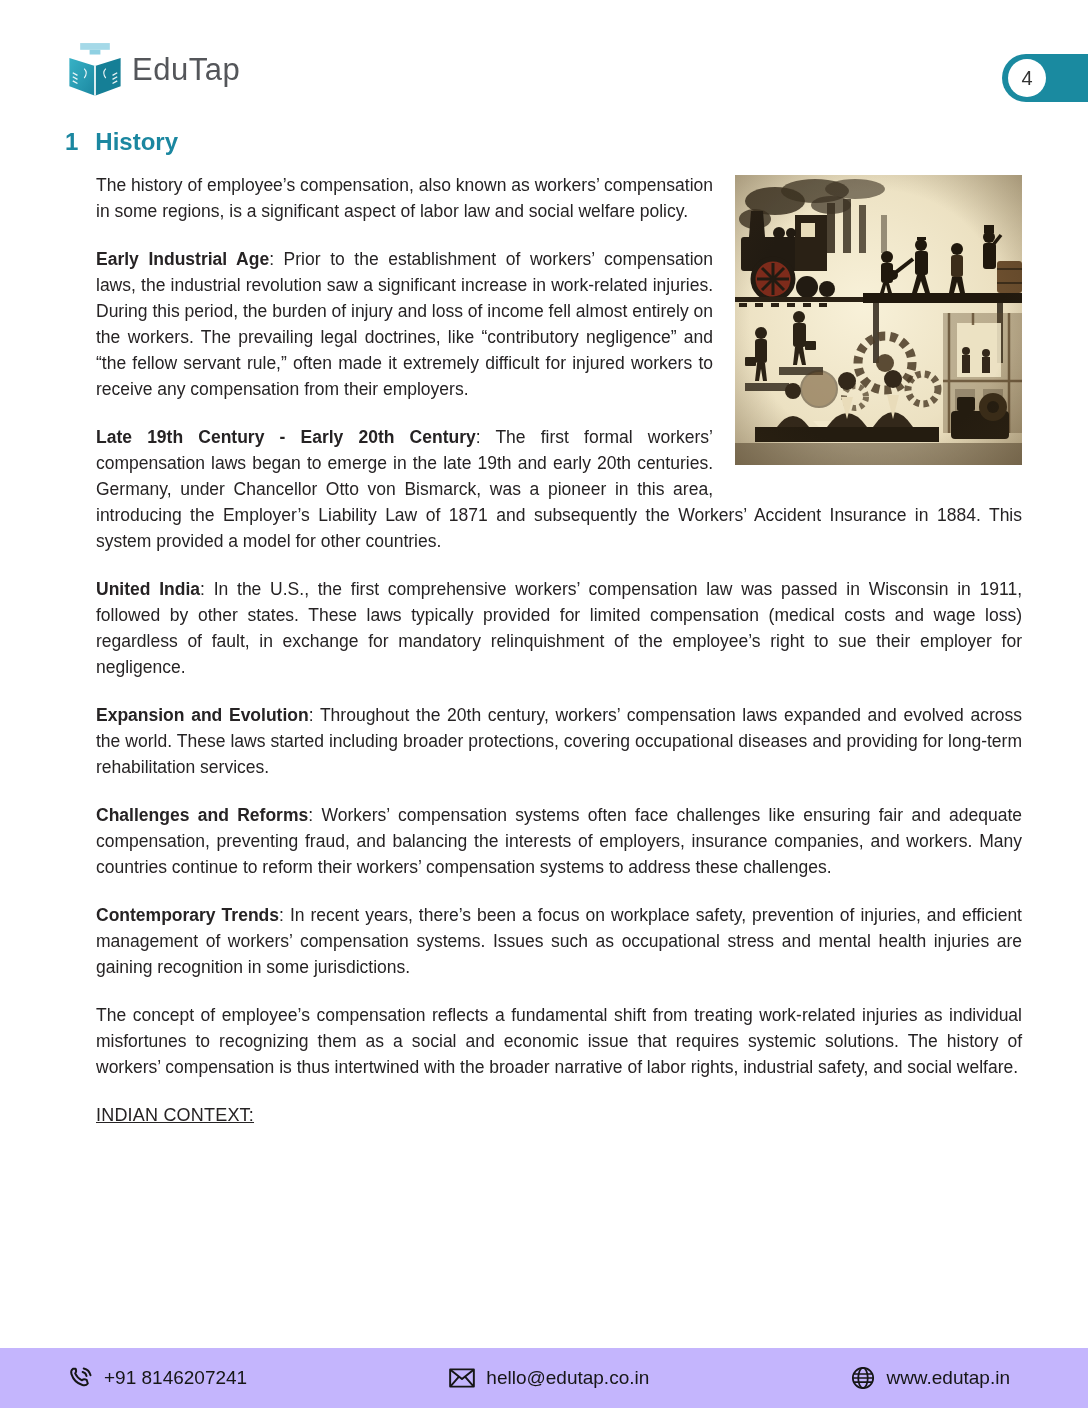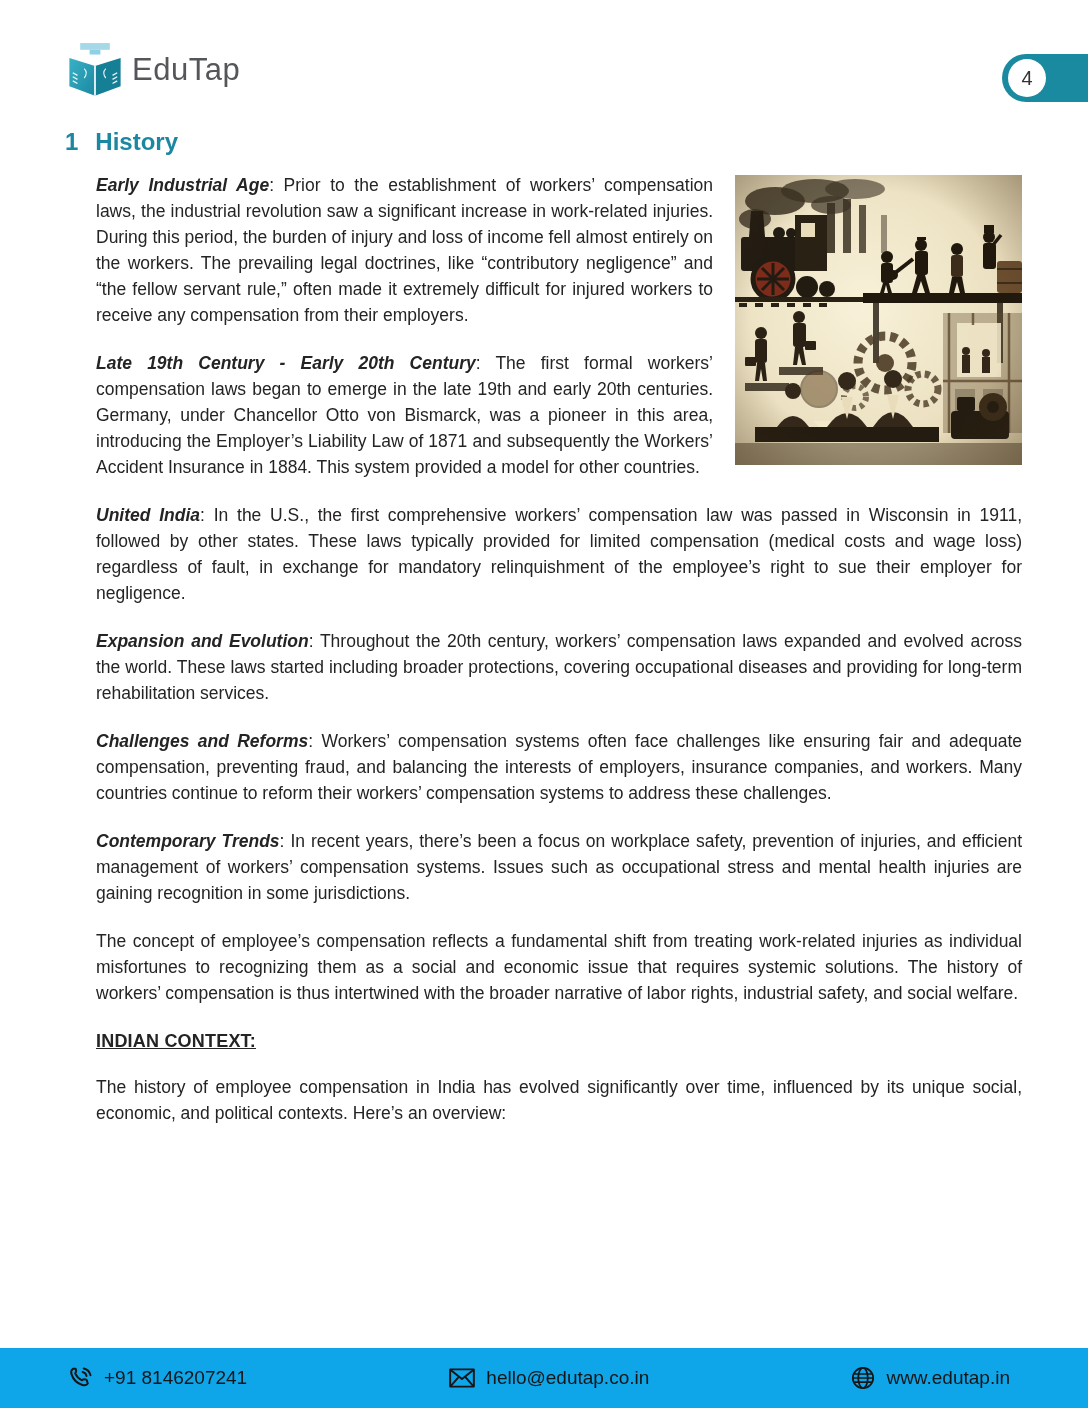--- a/index.html
+++ b/index.html
@@ -43,37 +43,37 @@
   }
   
   .content {
     position:absolute; top:172px; left:0;
     width:100%;
     padding:0 66px 0 96px;
     font-size:17.5px; line-height:26px;
     text-align:justify;
   }
   .content p { margin-bottom:22px; }
-  .content b { font-weight:bold;font-style:italic; }
+  .content b { font-weight:bold; }
   .hero-img {
     float:right;
     width:287px; height:290px;
     margin:3px 0 16px 22px;
   }
   .sub-heading {
-    font-weight:bold; text-decoration:underline;
+    font-weight:normal; text-decoration:underline;
     font-size:18px; letter-spacing:0.2px;
     margin:4px 0 20px 0;
     text-align:left;
   }
   
   .footer {
     position:absolute; bottom:0; left:0;
     width:100%; height:60px;
-    background:#0ea5e9;
+    background:#c4b5fd;
     display:flex; align-items:center;
     justify-content:space-between;
     padding:0 78px 0 68px;
   }
   .footer-item {
     display:flex; align-items:center; gap:10px;
     font-size:19px; color:#161616;
     text-decoration:none; cursor:pointer;
   }
   .footer-item svg { display:block; }
@@ -276,31 +276,31 @@
             <circle cx="258" cy="232" r="14" fill="#3a2c18"></circle>
             <circle cx="258" cy="232" r="6" fill="#241c10"></circle>
             <rect x="222" y="222" width="18" height="14" rx="2"></rect>
           </g>
           <rect x="0" y="268" width="287" height="22" fill="#4a3a24" opacity="0.5"></rect>
         </g>
         <rect width="287" height="290" fill="url(#vign)"></rect>
       </svg>
     </span>
 
+    <p><b></b><span>The history of employee’s compensation, also known as workers’ compensation in some regions, is a significant aspect of labor law and social welfare policy.</span></p>
     <p><b>Early Industrial Age</b><span>: Prior to the establishment of workers’ compensation laws, the industrial revolution saw a significant increase in work-related injuries. During this period, the burden of injury and loss of income fell almost entirely on the workers. The prevailing legal doctrines, like “contributory negligence” and “the fellow servant rule,” often made it extremely difficult for injured workers to receive any compensation from their employers.</span></p>
     <p><b>Late 19th Century - Early 20th Century</b><span>: The first formal workers’ compensation laws began to emerge in the late 19th and early 20th centuries. Germany, under Chancellor Otto von Bismarck, was a pioneer in this area, introducing the Employer’s Liability Law of 1871 and subsequently the Workers’ Accident Insurance in 1884. This system provided a model for other countries.</span></p>
     <p><b>United India</b><span>: In the U.S., the first comprehensive workers’ compensation law was passed in Wisconsin in 1911, followed by other states. These laws typically provided for limited compensation (medical costs and wage loss) regardless of fault, in exchange for mandatory relinquishment of the employee’s right to sue their employer for negligence.</span></p>
     <p><b>Expansion and Evolution</b><span>: Throughout the 20th century, workers’ compensation laws expanded and evolved across the world. These laws started including broader protections, covering occupational diseases and providing for long-term rehabilitation services.</span></p>
     <p><b>Challenges and Reforms</b><span>: Workers’ compensation systems often face challenges like ensuring fair and adequate compensation, preventing fraud, and balancing the interests of employers, insurance companies, and workers. Many countries continue to reform their workers’ compensation systems to address these challenges.</span></p>
     <p><b>Contemporary Trends</b><span>: In recent years, there’s been a focus on workplace safety, prevention of injuries, and efficient management of workers’ compensation systems. Issues such as occupational stress and mental health injuries are gaining recognition in some jurisdictions.</span></p>
     <p><b></b><span>The concept of employee’s compensation reflects a fundamental shift from treating work-related injuries as individual misfortunes to recognizing them as a social and economic issue that requires systemic solutions. The history of workers’ compensation is thus intertwined with the broader narrative of labor rights, industrial safety, and social welfare.</span></p>
 
     <div class="sub-heading">INDIAN CONTEXT:</div>
 
-    <p><span>The history of employee compensation in India has evolved significantly over time, influenced by its unique social, economic, and political contexts. Here’s an overview:</span></p>
   </div>
 
   <div class="footer">
     <a class="footer-item">
       <span>
         <svg width="26" height="26" viewBox="0 0 24 24" fill="none" stroke="#161616" stroke-width="1.8" stroke-linecap="round" stroke-linejoin="round">
           <path d="M7 3.5c.9 1.9.7 3.1-.4 4.3 1.3 2.9 3.4 5 6.3 6.3 1.2-1.1 2.4-1.3 4.3-.4l1.1 3.4c-1.1 1.5-3 2-5 1.4C8.6 17 4.7 13.1 3.2 8.4c-.6-2-.1-3.9 1.4-5z"></path>
           <path d="M13.5 6.5c1.6.4 3.2 2 3.6 3.6"></path>
           <path d="M14.5 3.2c2.9.7 5.6 3.4 6.3 6.3"></path>
         </svg>

